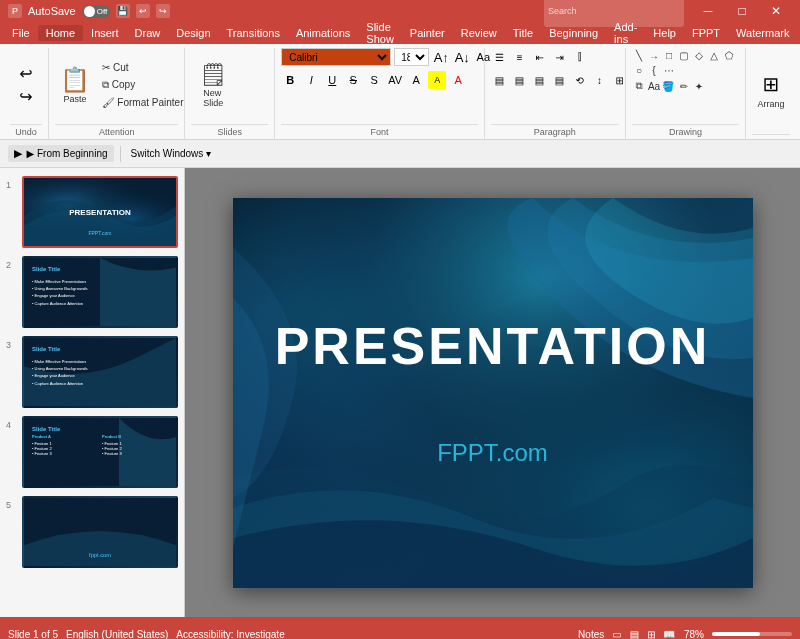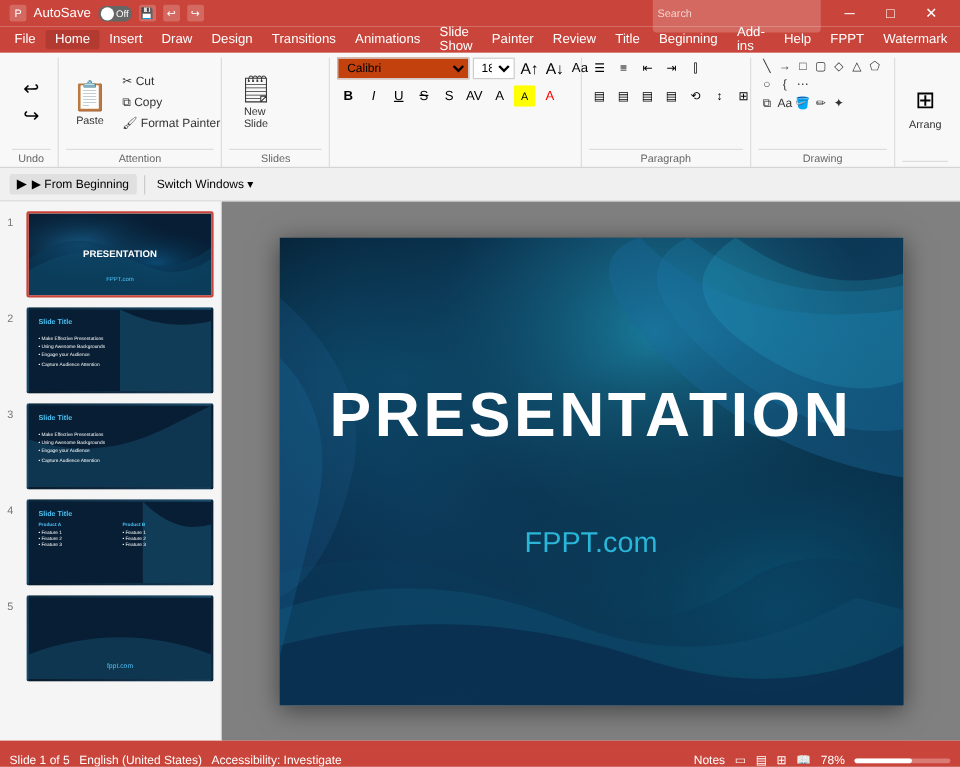--- a/index.html
+++ b/index.html
@@ -434,20 +434,21 @@
           <div class="font-btn" style="font-style:italic;">I</div>
           <div class="font-btn" style="text-decoration:underline;">U</div>
           <div class="font-btn" style="text-decoration:line-through;">S</div>
           <div class="font-btn">S</div>
           <div class="font-btn">AV</div>
           <div class="font-btn">A</div>
           <div class="font-btn" style="background:#ffff00;font-size:9px;">A</div>
           <div class="font-btn" style="color:#ff0000;">A</div>
         </div>
       </div>
+      <div class="ribbon-group-label">Font</div>
     </div>
 
     <div class="ribbon-group para-group" style="min-width:115px;">
       <div class="ribbon-group-content" style="flex-direction:column;align-items:flex-start;gap:2px;">
         <div class="para-row">
           <div class="para-btn">☰</div>
           <div class="para-btn">≡</div>
           <div class="para-btn">⇤</div>
           <div class="para-btn">⇥</div>
           <div class="para-btn">⫿</div>

